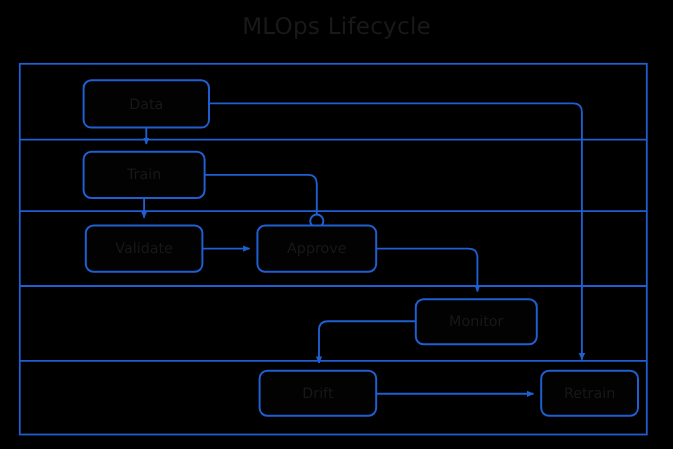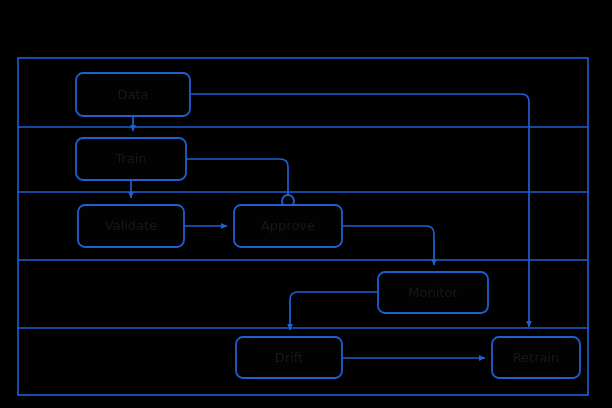--- a/index.html
+++ b/index.html
@@ -37,20 +37,21 @@
     fill: #181818;
     dominant-baseline: middle;
     text-anchor: middle;
   }
 </style>
 </head>
 <body>
 
 <div id="stage">
 
+  <div id="title">MLOps Lifecycle</div>
 
   <svg id="canvas" width="612" height="408">
     <defs>
       <marker id="arrowhead" markerWidth="7" markerHeight="7" refX="6" refY="3.2" orient="auto" markerUnits="userSpaceOnUse">
         <path d="M0,0.3 L6.4,3.2 L0,6.1 z" fill="#1f5fd0"></path>
       </marker>
     </defs>
 
     <g>
       <rect x="18" y="58" width="570" height="337" fill="none" stroke="#1f5fd0" stroke-width="1.6"></rect>

